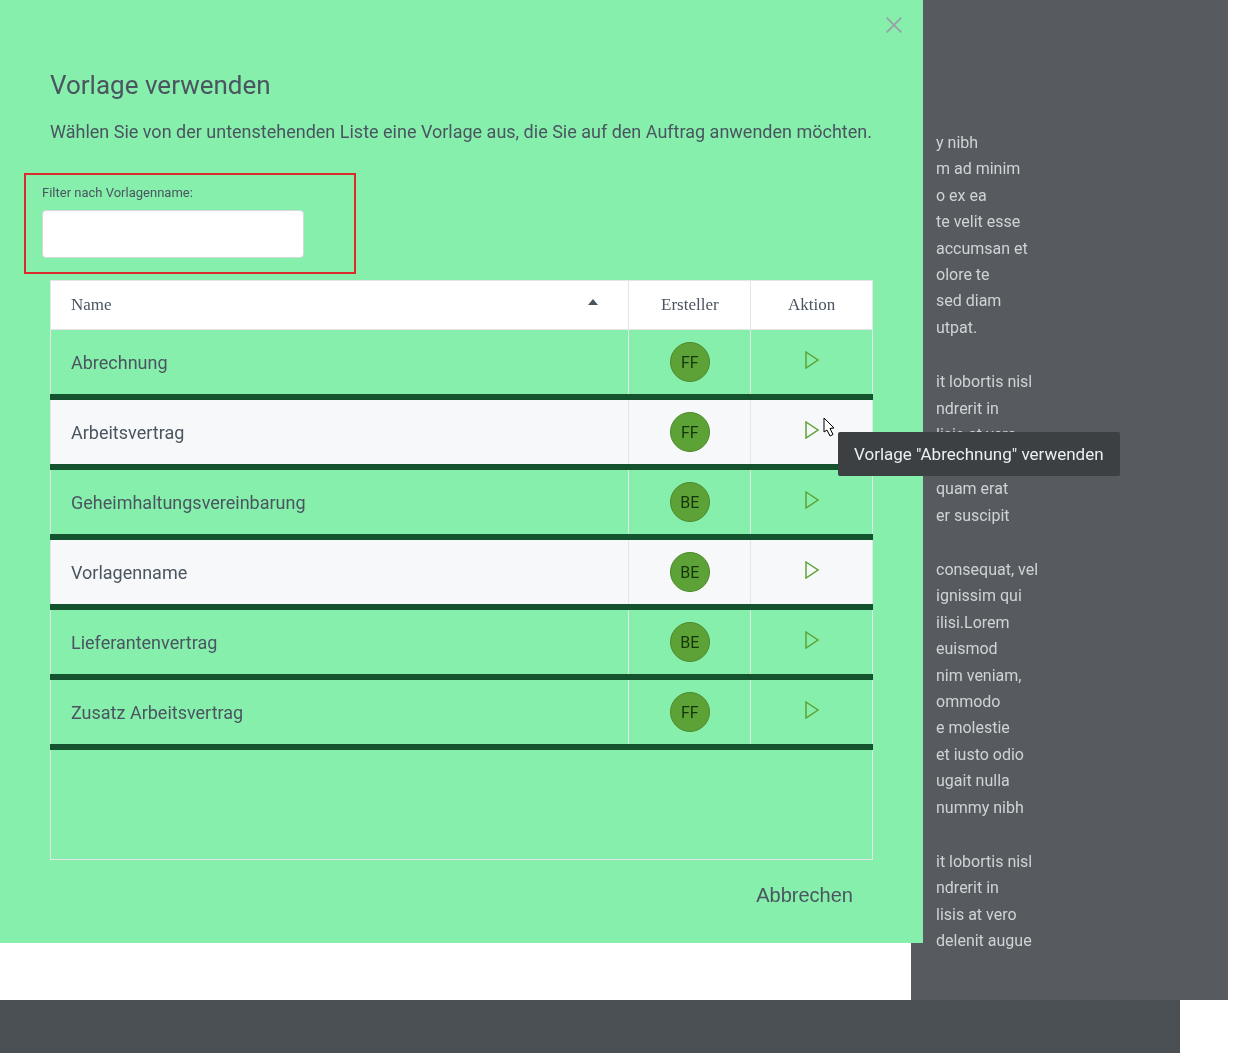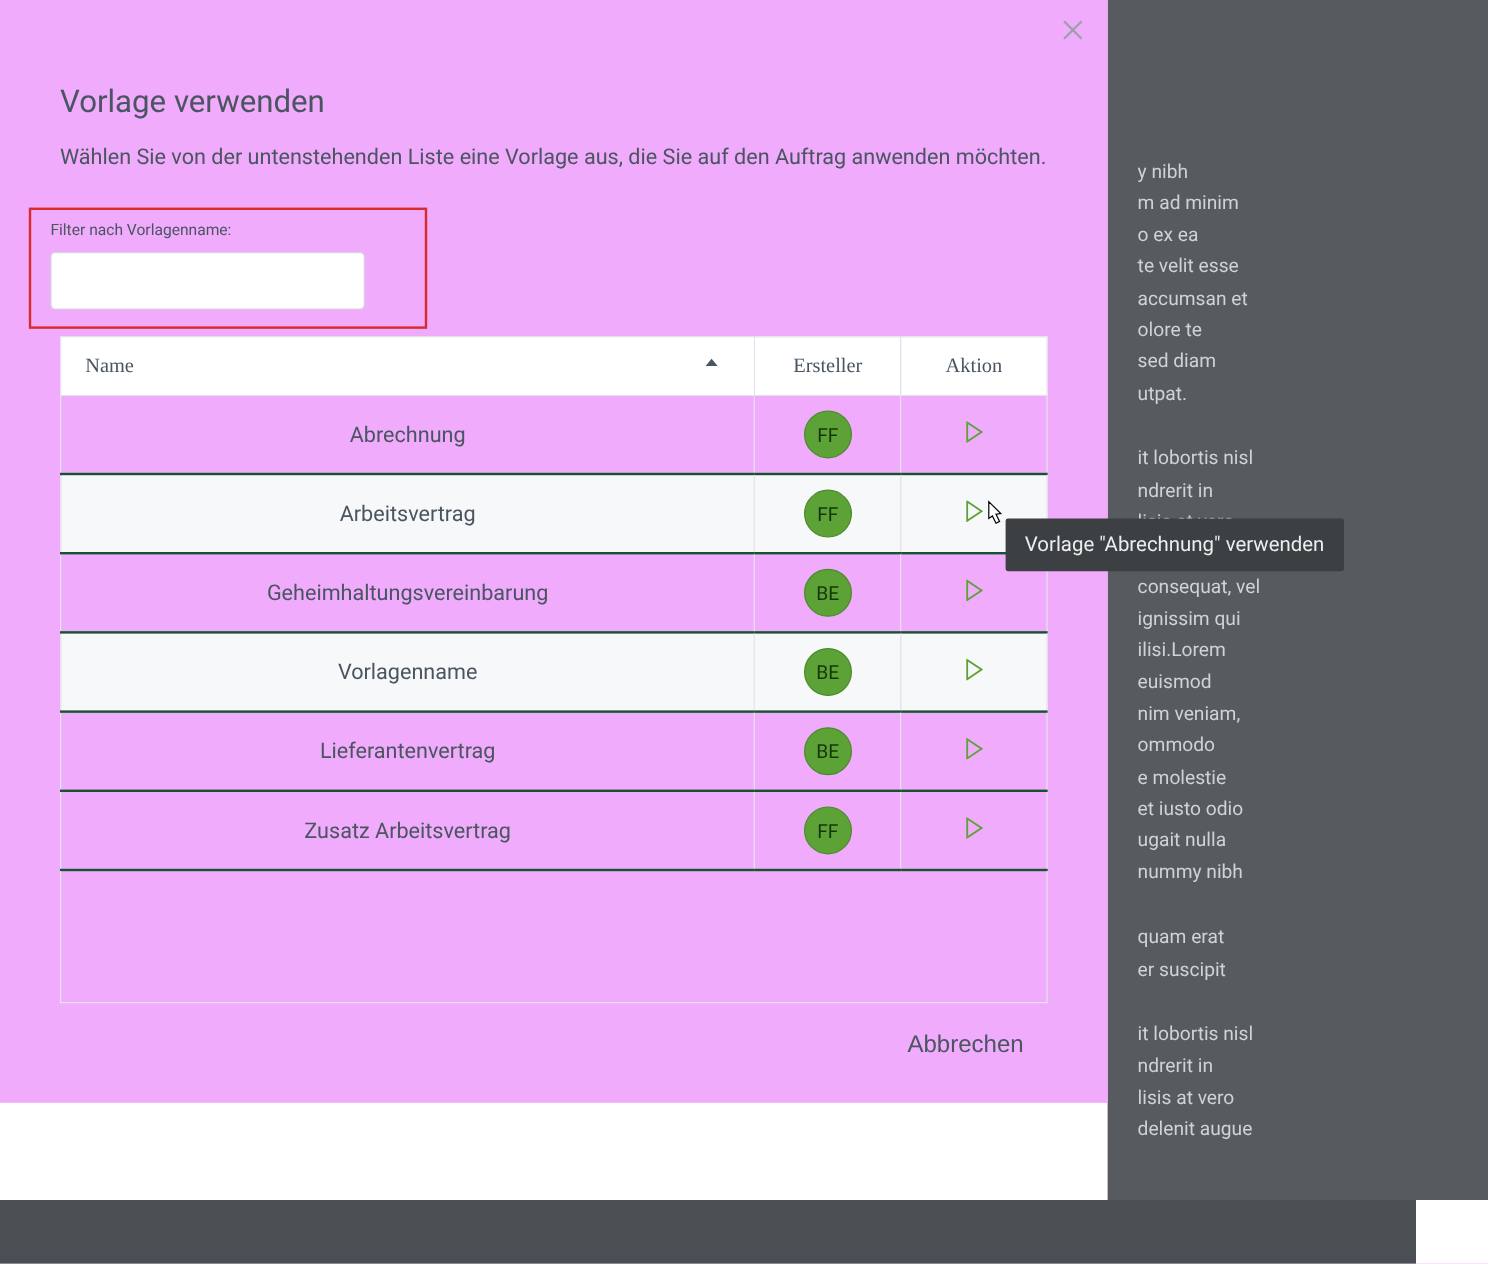--- a/index.html
+++ b/index.html
@@ -8,37 +8,37 @@
       background: #fff;
       width: 1240px;
       height: 1053px;
       position: relative;
       overflow: hidden;
       color: #4a5560;
     }
     .backdrop-right {
       position: absolute;
       top: 0;
-      right: 0;
+      right: 12px;
       width: 317px;
       height: 1000px;
       background: rgba(50,55,60,0.82);
       padding: 130px 25px 25px 25px;
       color: #cfd3d6;
       font-size: 16px;
       line-height: 1.65;
       overflow: hidden;
     }
     .backdrop-right .fake-text { margin-bottom: 28px; white-space: pre-line; }
     .dialog {
       position: absolute;
       top: 0;
       left: 0;
       width: 923px;
-      background: #f0abfc;
+      background: #86efac;
       padding: 22px 50px 30px 50px;
     }
     .close-btn {
       position: absolute;
       top: 10px;
       right: 14px;
       width: 30px;
       height: 30px;
       cursor: pointer;
       display: flex;
@@ -105,23 +105,22 @@
       width: 0; height: 0;
       border-left: 5px solid transparent;
       border-right: 5px solid transparent;
       border-bottom: 6px solid #4a5560;
     }
     .template-table th.col-creator, .template-table th.col-action { text-align: center; border-left: 1px solid #e3e5e8;}
     .template-table td {
       padding: 12px 20px;
       font-size: 18px;
       color: #4a5560;
-      border-bottom: 2px solid #14532d;
+      border-bottom: 6px solid #14532d;
       vertical-align: middle;
-      text-align: center;
     }
     .template-table tbody tr.striped { background: #f7f8f9; }
     .td-creator, .td-action { border-left: 1px solid #e3e5e8; text-align: center; width: 120px; }
     .avatar {
       display: inline-flex;
       width: 40px; height: 40px;
       border-radius: 50%;
       background: #5da236;
       color: #17350a;
       align-items: center;
@@ -189,32 +188,32 @@
 m ad minim
 o ex ea
 te velit esse
 accumsan et
 olore te
 sed diam
 utpat.</div>
   <div class="fake-text">it lobortis nisl
 ndrerit in
 lisis at vero</div>
+  <div class="fake-text">quam erat
+er suscipit</div>
   <div class="fake-text">consequat, vel
 ignissim qui
 ilisi.Lorem
 euismod
 nim veniam,
 ommodo
 e molestie
 et iusto odio
 ugait nulla
 nummy nibh</div>
-  <div class="fake-text">quam erat
-er suscipit</div>
   <div class="fake-text">it lobortis nisl
 ndrerit in
 lisis at vero
 delenit augue</div>
 </div>
 
 <div class="dialog">
 
   <div class="close-btn">
     <svg viewBox="0 0 24 24">

